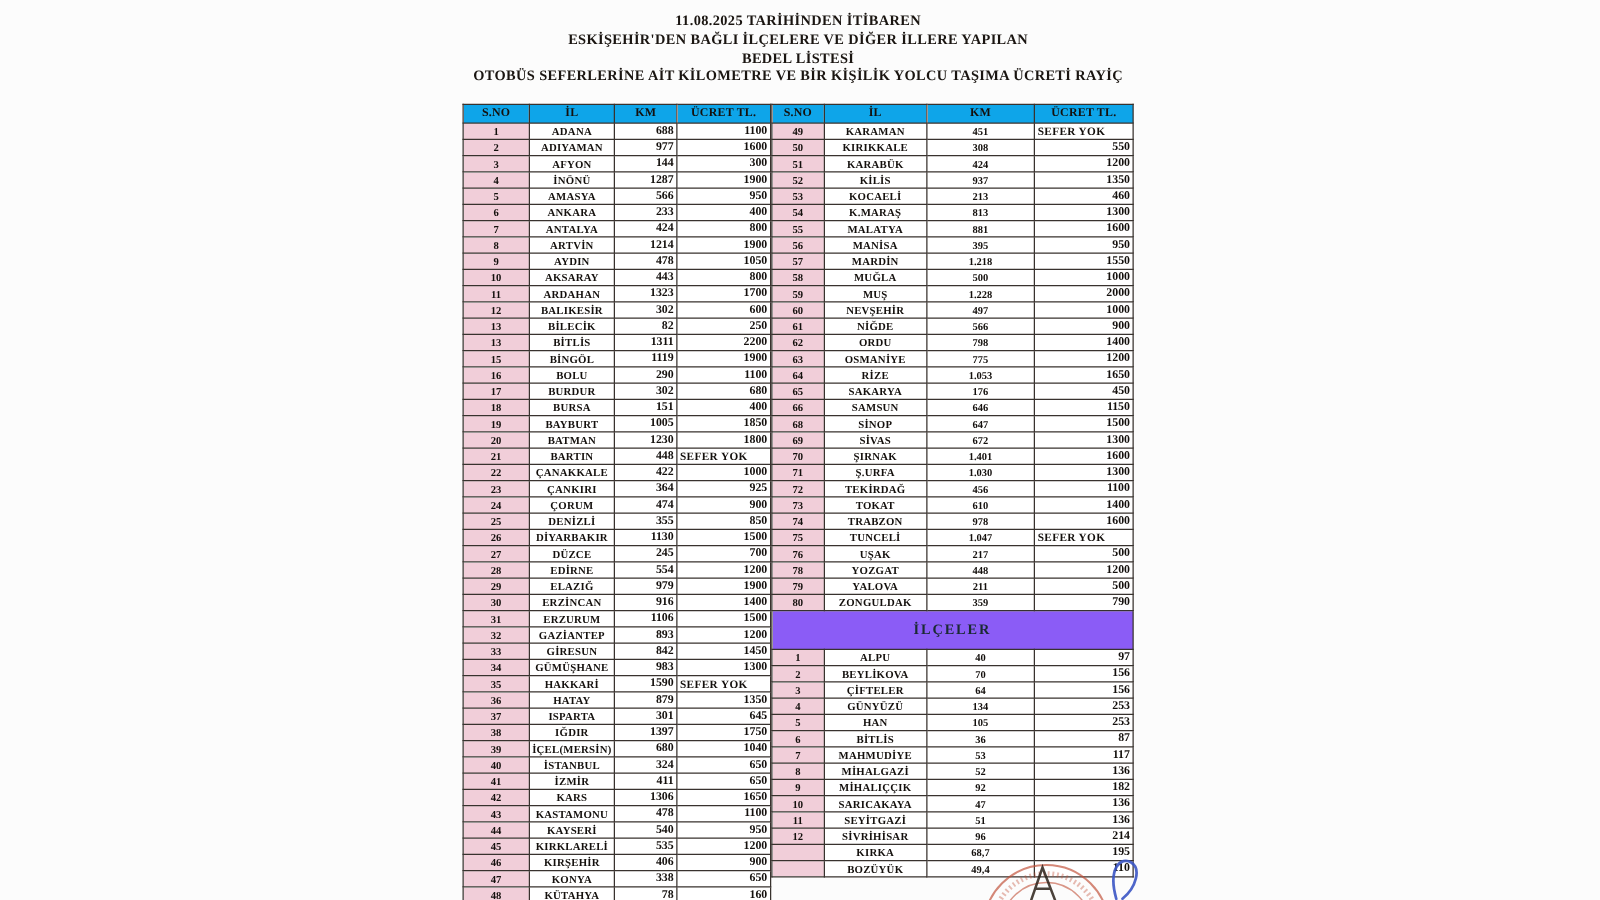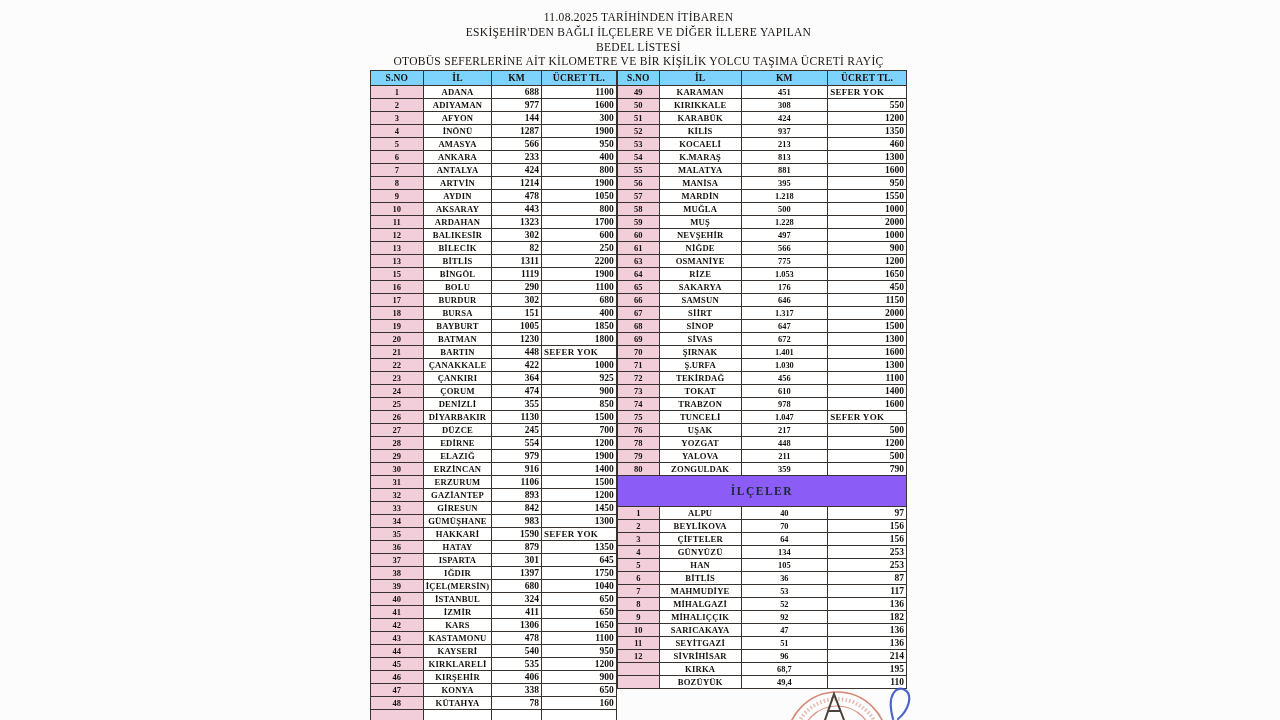--- a/index.html
+++ b/index.html
@@ -4,30 +4,30 @@
 <style>
   html,body{margin:0;padding:0;}
   body{
     width:1280px;height:720px;overflow:hidden;position:relative;
     background:#fcfcfc;
     font-family:"Liberation Serif", serif;
     -webkit-font-smoothing:antialiased;
   }
   .doc{position:absolute;left:370px;top:10px;width:537px;color:#15110e;}
   .title{
-    text-align:center;font-weight:normal;font-size:11.5px;line-height:14.8px;
-    letter-spacing:.3px;color:#1a1511;margin-bottom:1px;white-space:nowrap;
+    text-align:center;font-weight:bold;font-size:11.5px;line-height:14.8px;
+    letter-spacing:.3px;color:#1a1511;margin-bottom:14px;white-space:nowrap;
   }
   .tables{display:flex;align-items:flex-start;}
   table{border-collapse:collapse;table-layout:fixed;background:#fff;}
   th,td{
     border:1px solid #38322e;overflow:hidden;white-space:nowrap;
     font-weight:bold;color:#14100d;
   }
-  th{background:#7dd3fc;font-size:9.5px;height:14px;text-align:center;padding:0 3px;letter-spacing:.2px;}
+  th{background:#0ea5e9;font-size:9.5px;height:14px;text-align:center;padding:0 3px;letter-spacing:.2px;}
   td{height:12px;font-size:9px;padding:0 2px;}
   td.sno{background:#f1ced9;text-align:center;font-size:8.5px;}
   td.il{text-align:center;font-size:8.6px;letter-spacing:.2px;}
   td.km-l{text-align:right;font-size:9.5px;}
   td.km-c{text-align:center;font-size:8.4px;margin-left:11px;}
   td.uc{text-align:right;font-size:9.5px;}
   td.sefer{text-align:left;font-size:9px;letter-spacing:.3px;}
   tr.banner td{
     background:#8b5cf6;text-align:center;font-size:11.5px;height:30px;
     letter-spacing:1.5px;color:#1a2a33;
@@ -447,20 +447,26 @@
             <td class="km-c">497</td>
             <td class="uc">1000</td>
           </tr>
           <tr>
             <td class="sno">61</td>
             <td class="il">NİĞDE</td>
             <td class="km-c">566</td>
             <td class="uc">900</td>
           </tr>
           <tr>
+            <td class="sno">62</td>
+            <td class="il">ORDU</td>
+            <td class="km-c">798</td>
+            <td class="uc">1400</td>
+          </tr>
+          <tr>
             <td class="sno">63</td>
             <td class="il">OSMANİYE</td>
             <td class="km-c">775</td>
             <td class="uc">1200</td>
           </tr>
           <tr>
             <td class="sno">64</td>
             <td class="il">RİZE</td>
             <td class="km-c">1.053</td>
             <td class="uc">1650</td>
@@ -469,26 +475,20 @@
             <td class="sno">65</td>
             <td class="il">SAKARYA</td>
             <td class="km-c">176</td>
             <td class="uc">450</td>
           </tr>
           <tr>
             <td class="sno">66</td>
             <td class="il">SAMSUN</td>
             <td class="km-c">646</td>
             <td class="uc">1150</td>
-          </tr>
-          <tr>
-            <td class="sno">67</td>
-            <td class="il">SİİRT</td>
-            <td class="km-c">1.317</td>
-            <td class="uc">2000</td>
           </tr>
           <tr>
             <td class="sno">68</td>
             <td class="il">SİNOP</td>
             <td class="km-c">647</td>
             <td class="uc">1500</td>
           </tr>
           <tr>
             <td class="sno">69</td>
             <td class="il">SİVAS</td>

